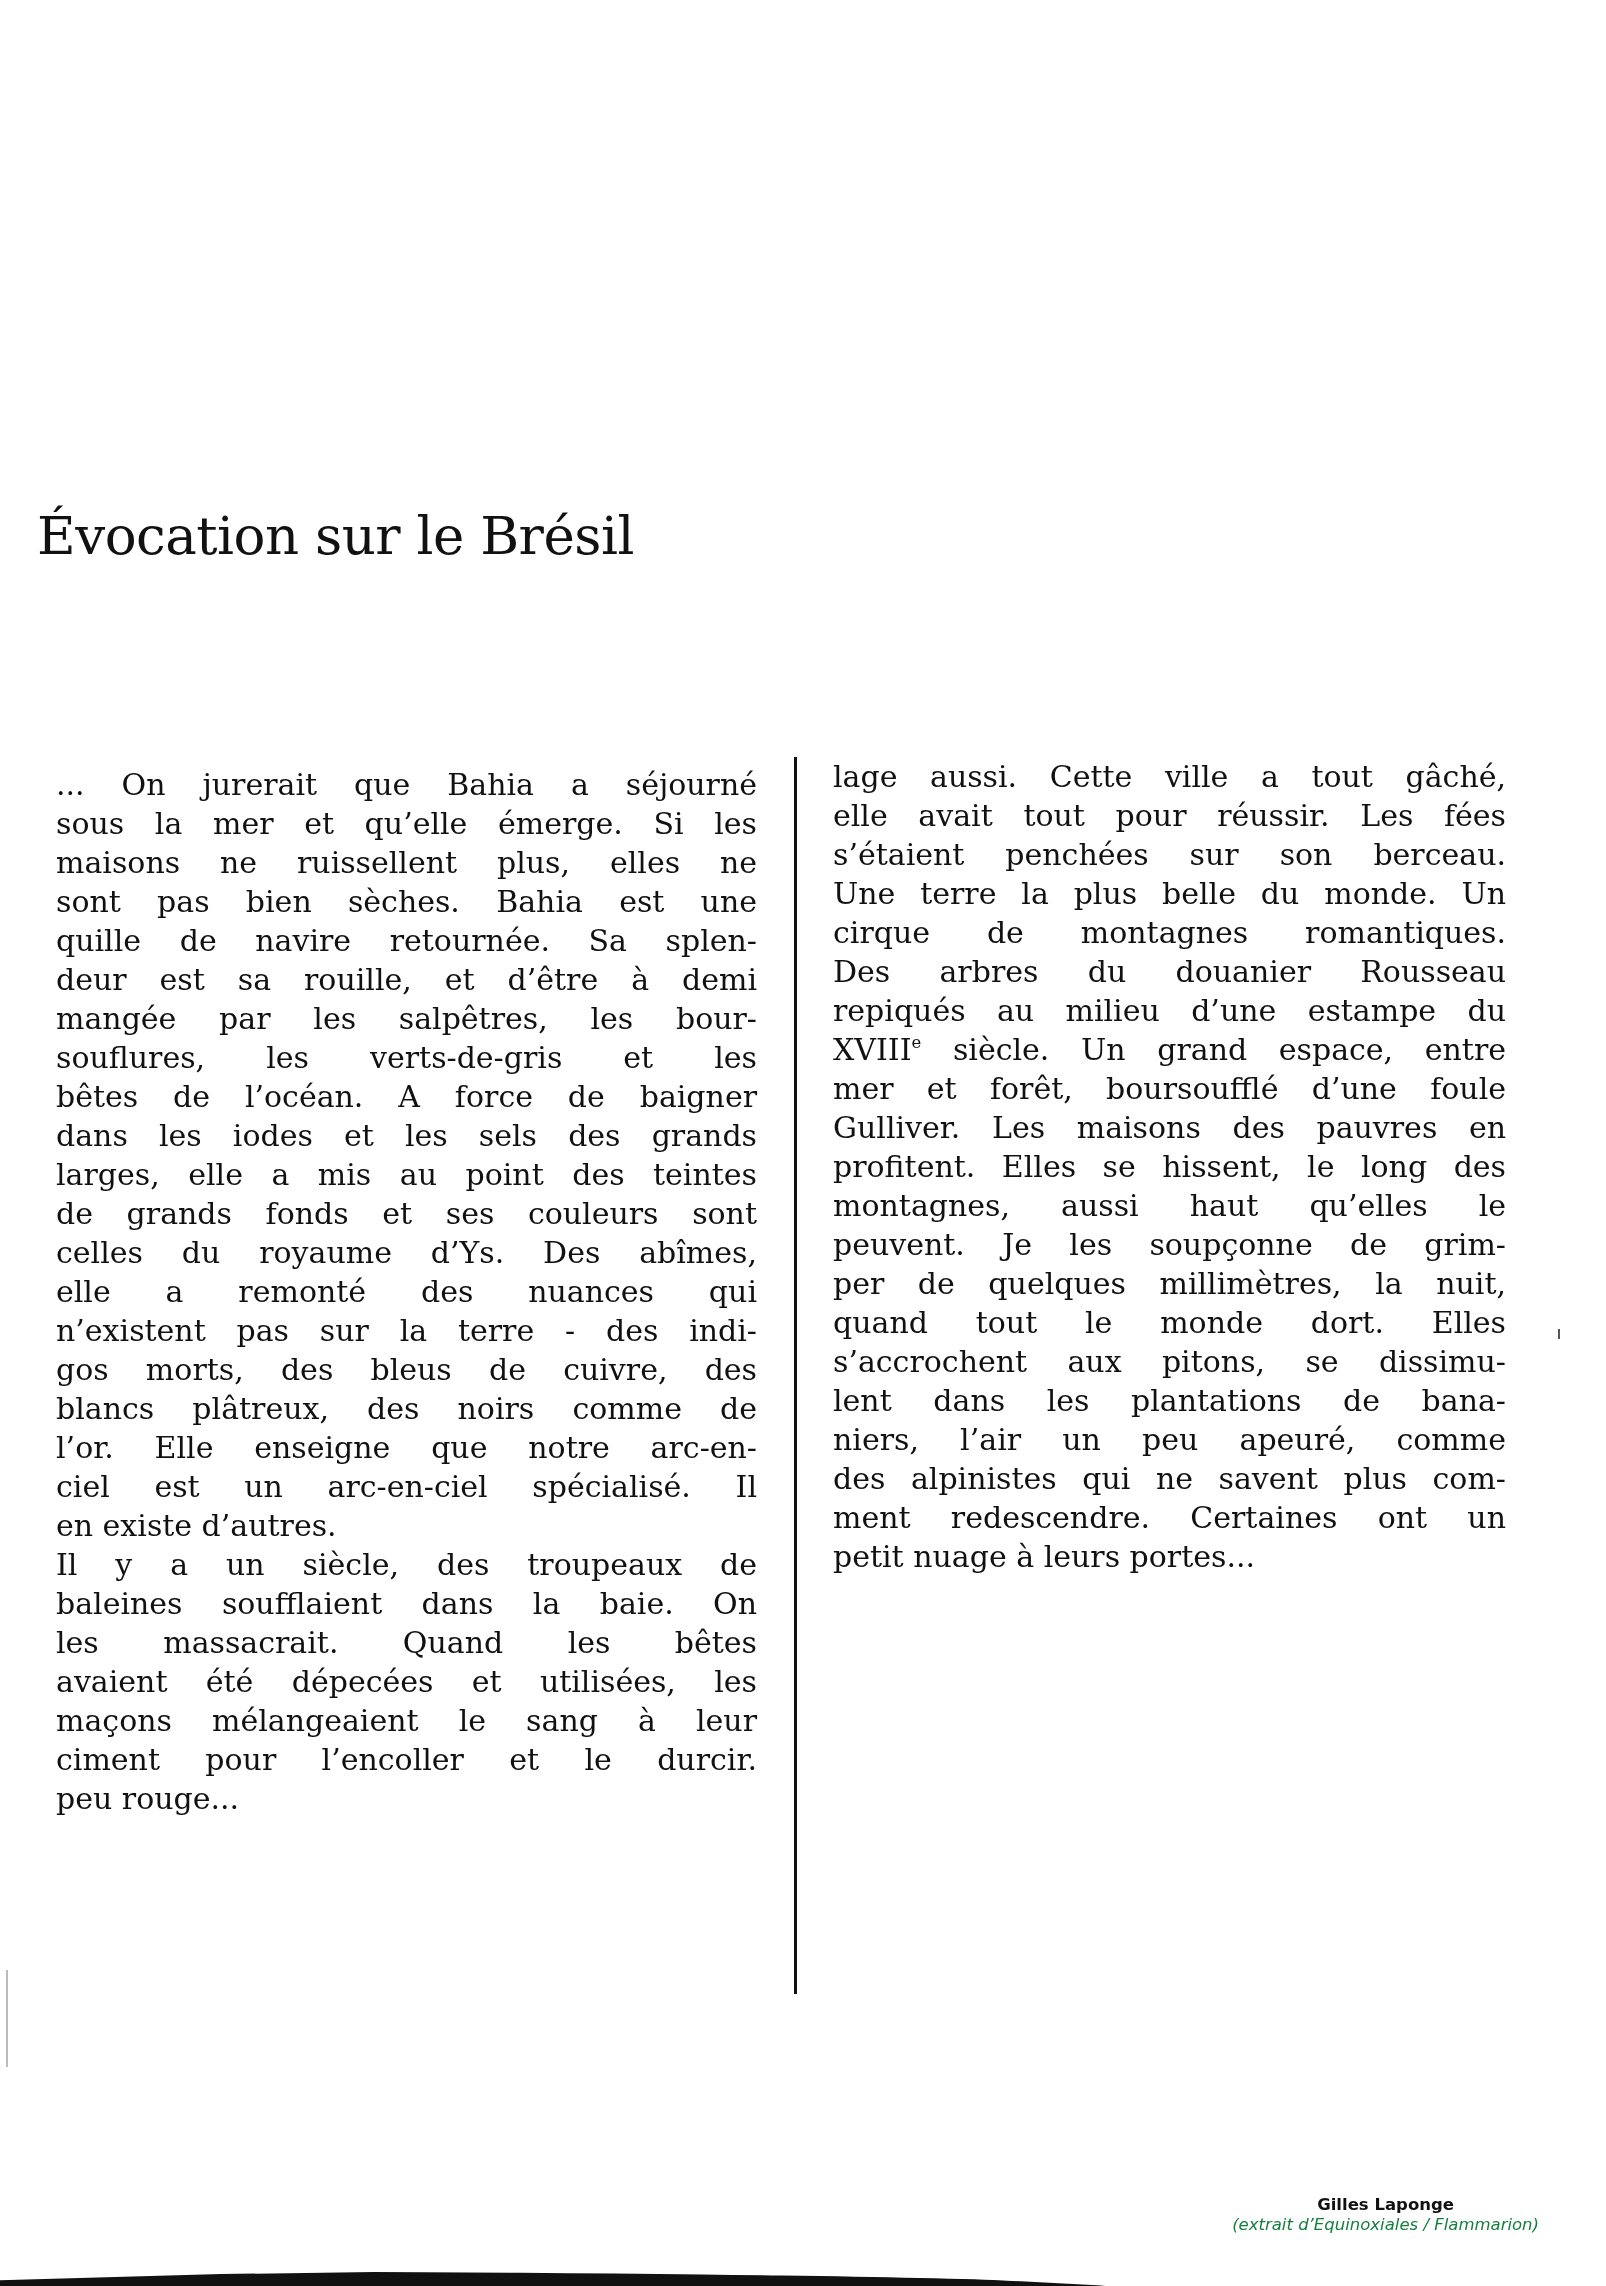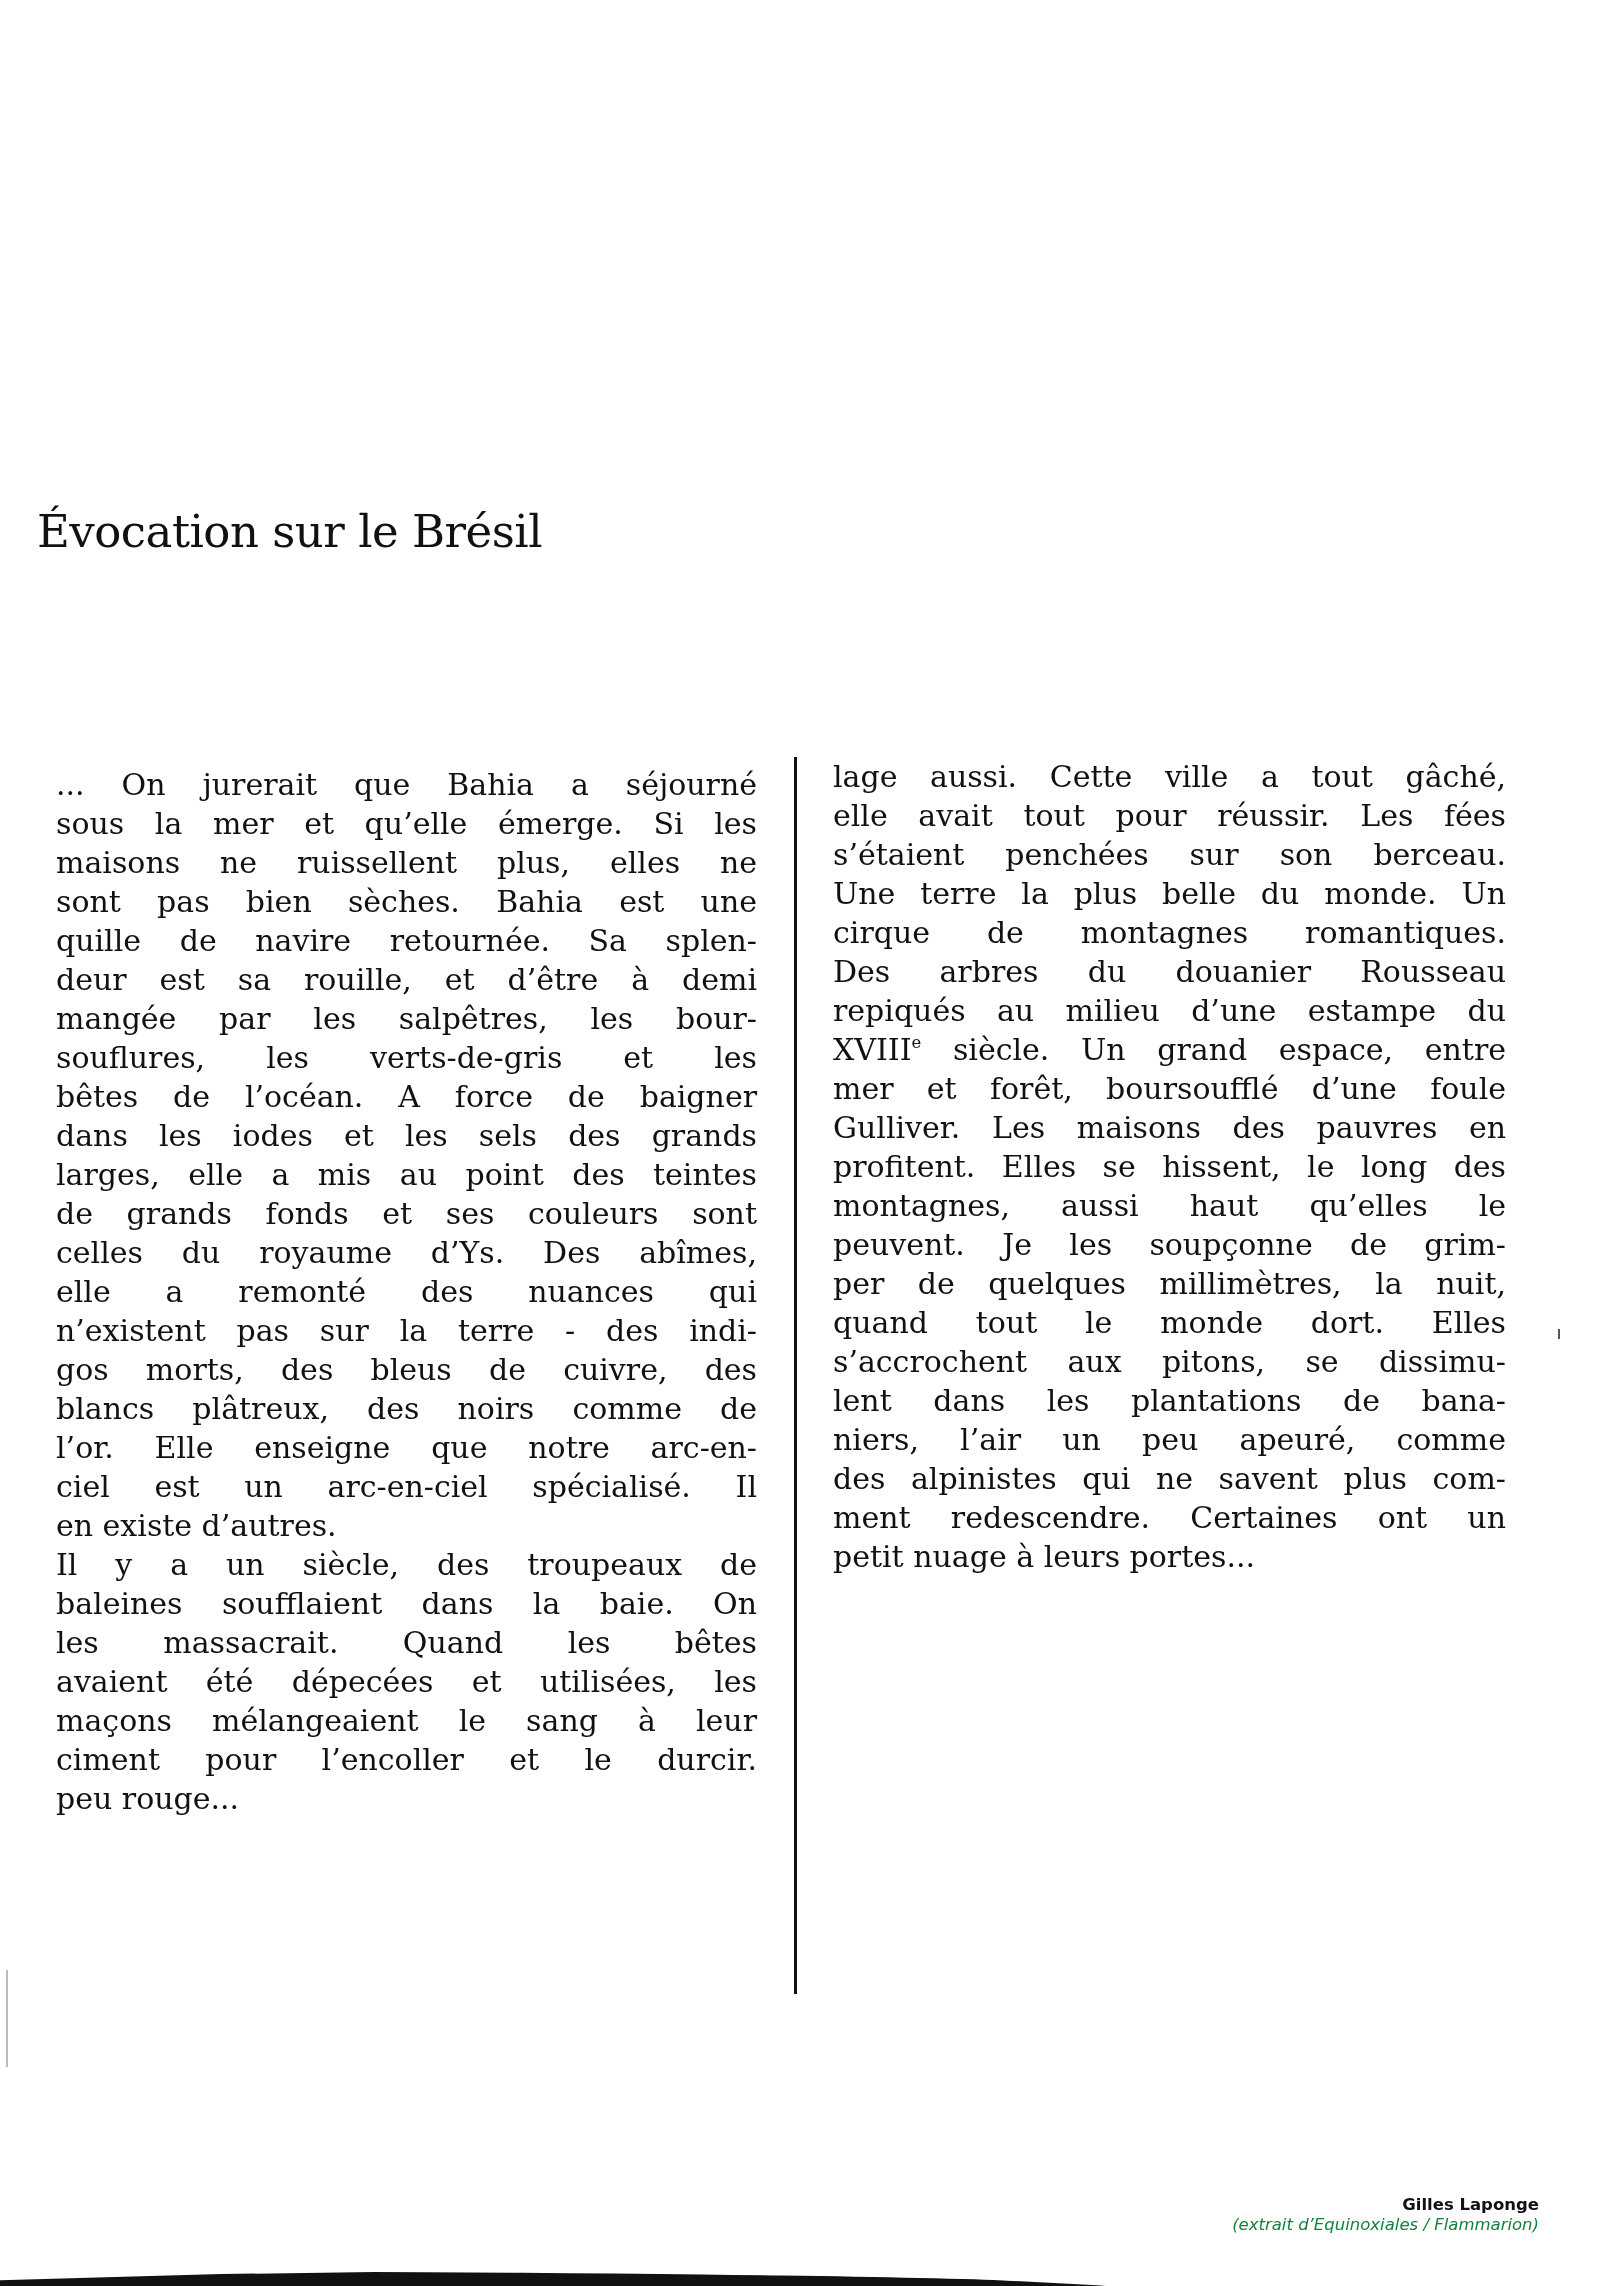--- a/index.html
+++ b/index.html
@@ -11,21 +11,21 @@
       overflow: hidden;
     }
     body {
       position: relative;
       font-family: "DejaVu Serif", "Liberation Serif", serif;
     }
     .page-title {
       position: absolute;
       left: 37px;
       top: 505px;
-      font-size: 45px;
+      font-size: 53px;
       font-weight: normal;
       letter-spacing: -0.5px;
       color: #111;
       white-space: nowrap;
     }
     .column {
       position: absolute;
       top: 757px;
       font-size: 30px;
       line-height: 39px;
@@ -70,20 +70,21 @@
       top: 2195px;
       text-align: right;
       font-family: "DejaVu Sans", "Liberation Sans", sans-serif;
     }
     .attribution .author {
       display: block;
       font-weight: bold;
       font-size: 16.5px;
       line-height: 19.4px;
       color: #111;
+      text-align: center;
     }
     .attribution .source {
       display: block;
       font-style: italic;
       font-size: 16.5px;
       line-height: 21.3px;
       color: #15803d;
     }
     .bottom-rule {
       position: absolute;

